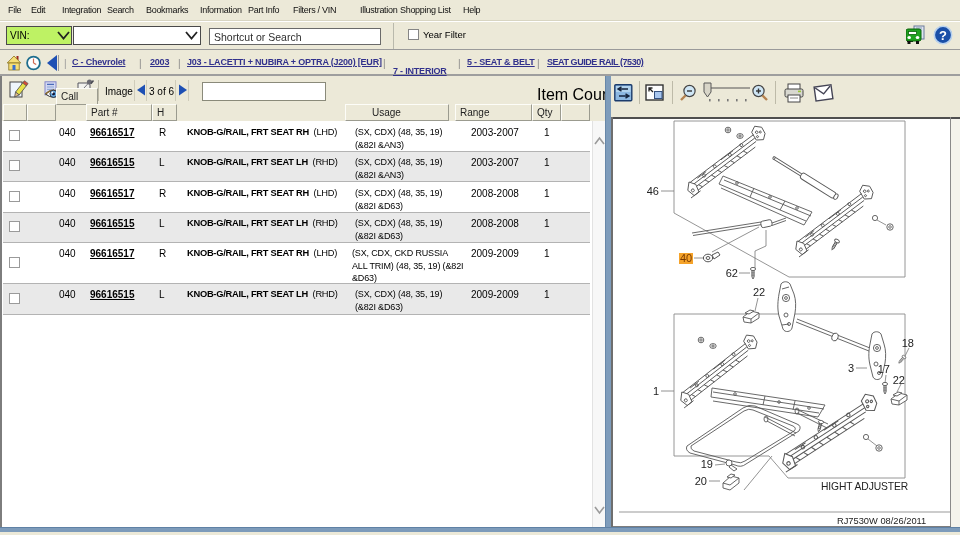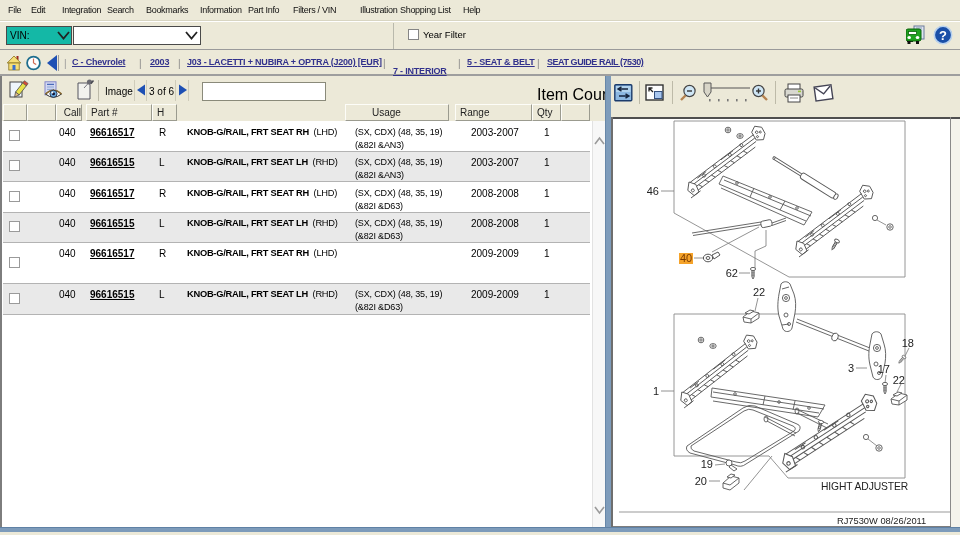--- a/index.html
+++ b/index.html
@@ -31,28 +31,29 @@
   <span class="mi" style="left:107px;">Search</span>
   <span class="mi" style="left:146px;">Bookmarks</span>
   <span class="mi" style="left:200px;">Information</span>
   <span class="mi" style="left:248px;">Part Info</span>
   <span class="mi" style="left:293px;">Filters / VIN</span>
   <span class="mi" style="left:360px;">Illustration</span>
   <span class="mi" style="left:400px;">Shopping List</span>
   <span class="mi" style="left:463px;">Help</span>
 
   <div class="abs beige" style="left:0;top:22px;width:960px;height:28px;border-bottom:1px solid #9a9a9a;"></div>
-  <div class="abs" style="left:6px;top:26px;width:66px;height:19px;background:#14b8a6;border:1px solid #4a4a4a;font-size:10px;padding:3px 0 0 3px;">VIN:</div>
+  <div class="abs" style="left:6px;top:26px;width:66px;height:19px;background:#bef264;border:1px solid #4a4a4a;font-size:10px;padding:3px 0 0 3px;">VIN:</div>
   <svg class="abs" style="left:57px;top:31px;" width="13" height="9" viewBox="0 0 13 9">
       <polyline points="1,1 6.5,7.5 12,1" fill="none" stroke="#222" stroke-width="1.8"></polyline>
     </svg>
   <div class="abs" style="left:73px;top:26px;width:128px;height:19px;background:#fff;border:1px solid #4a4a4a;"></div>
   <svg class="abs" style="left:185px;top:31px;" width="13" height="9" viewBox="0 0 13 9">
       <polyline points="1,1 6.5,7.5 12,1" fill="none" stroke="#222" stroke-width="1.8"></polyline>
     </svg>
+  <div class="abs" style="left:209px;top:28px;width:172px;height:17px;background:#fff;border:1px solid #6a6a6a;font-size:10.5px;color:#2e2e2e;padding:2px 0 0 4px;">Shortcut or Search</div>
   <div class="abs" style="left:393px;top:23px;width:1px;height:26px;background:#b9b9ac;"></div>
   <div class="abs" style="left:408px;top:29px;width:11px;height:11px;border:1px solid #858585;background:#fff;"></div>
   <div class="abs" style="left:423px;top:29px;font-size:9.5px;">Year Filter</div>
 
   <svg class="abs" style="left:906px;top:25px;" width="22" height="21" viewBox="0 0 22 21">
     <rect x="8" y="1" width="10" height="13" fill="#dfe5ef" stroke="#6a7a9a" stroke-width="1"></rect>
     <line x1="10" y1="3" x2="16" y2="3" stroke="#8a9ab5" stroke-width="1"></line>
     <line x1="10" y1="5" x2="16" y2="5" stroke="#8a9ab5" stroke-width="1"></line>
     <rect x="1" y="9" width="6" height="8" fill="#111"></rect>
     <rect x="0" y="4" width="15" height="12" rx="2" fill="#1fa11f" stroke="#0b640b" stroke-width="1"></rect>
@@ -141,21 +142,21 @@
   <div class="abs" style="left:175px;top:80px;width:14px;height:21px;border-left:1px solid #cfccba;border-right:1px solid #cfccba;"></div>
   <svg class="abs" style="left:178px;top:84px;" width="10" height="12" viewBox="0 0 10 12">
       <polygon points="1,0.5 1,11.5 9,6" fill="#1e50b4"></polygon>
     </svg>
   <div class="abs" style="left:202px;top:82px;width:124px;height:19px;background:#fff;border:1px solid #8a8a7a;"></div>
   <div class="abs" style="left:537px;top:86px;font-size:16px;">Item Count: 6</div>
 
   <div class="abs" style="left:2px;top:104px;width:604px;height:17px;background:#ECE9D8;"></div>
   <div class="hcell" style="left:3px;width:24px;top:104px;"></div>
   <div class="hcell" style="left:27px;width:29px;top:104px;"></div>
-  <div class="hcell" style="left:56px;width:26px;top:104px;text-align:right;">Call</div>
+  <div class="hcell" style="left:56px;width:42px;top:88px;">Call</div>
   <div class="hcell" style="left:86px;width:66px;top:104px;">Part #</div>
   <div class="hcell" style="left:152px;width:25px;top:104px;">H</div>
   <div class="hcell" style="left:345px;width:104px;top:104px;padding-left:26px;">Usage</div>
   <div class="hcell" style="left:455px;width:77px;top:104px;">Range</div>
   <div class="hcell" style="left:532px;width:29px;top:104px;">Qty</div>
   <div class="hcell" style="left:561px;width:29px;top:104px;"></div>
 
   <div class="row" style="top:121px;height:31px;"></div>
   <div class="row gray" style="top:152px;height:30px;"></div>
   <div class="row" style="top:182px;height:31px;"></div>
@@ -197,20 +198,21 @@
   <span class="cell desc" style="left:187px;top:218px;">KNOB-G/RAIL, FRT SEAT LH&nbsp;&nbsp;<span style="font-weight:normal;">(RHD)</span></span>
   <span class="cell usage" style="left:355px;top:217px;">(SX, CDX) (48, 35, 19)<br>(&amp;82I &amp;D63)</span>
   <span class="cell" style="left:471px;top:218px;">2008-2008</span>
   <span class="cell" style="left:544px;top:218px;">1</span>
 
   <div class="cb abs" style="left:9px;top:257px;"></div>
   <span class="cell" style="left:59px;top:248px;">040</span>
   <span class="cell pnum" style="left:90px;top:248px;">96616517</span>
   <span class="cell" style="left:159px;top:248px;">R</span>
   <span class="cell desc" style="left:187px;top:248px;">KNOB-G/RAIL, FRT SEAT RH&nbsp;&nbsp;<span style="font-weight:normal;">(LHD)</span></span>
+  <span class="cell usage" style="left:352px;top:247px;">(SX, CDX, CKD RUSSIA<br>ALL TRIM) (48, 35, 19) (&amp;82I<br>&amp;D63)</span>
   <span class="cell" style="left:471px;top:248px;">2009-2009</span>
   <span class="cell" style="left:544px;top:248px;">1</span>
 
   <div class="cb abs" style="left:9px;top:293px;"></div>
   <span class="cell" style="left:59px;top:289px;">040</span>
   <span class="cell pnum" style="left:90px;top:289px;">96616515</span>
   <span class="cell" style="left:159px;top:289px;">L</span>
   <span class="cell desc" style="left:187px;top:289px;">KNOB-G/RAIL, FRT SEAT LH&nbsp;&nbsp;<span style="font-weight:normal;">(RHD)</span></span>
   <span class="cell usage" style="left:355px;top:288px;">(SX, CDX) (48, 35, 19)<br>(&amp;82I &amp;D63)</span>
   <span class="cell" style="left:471px;top:289px;">2009-2009</span>

